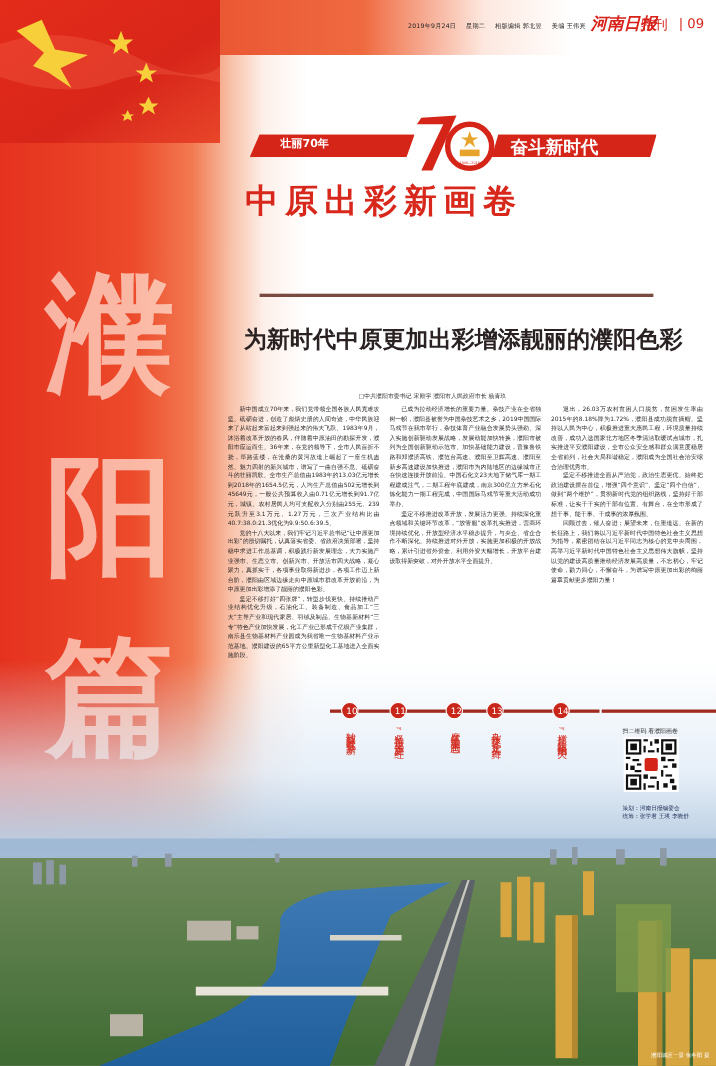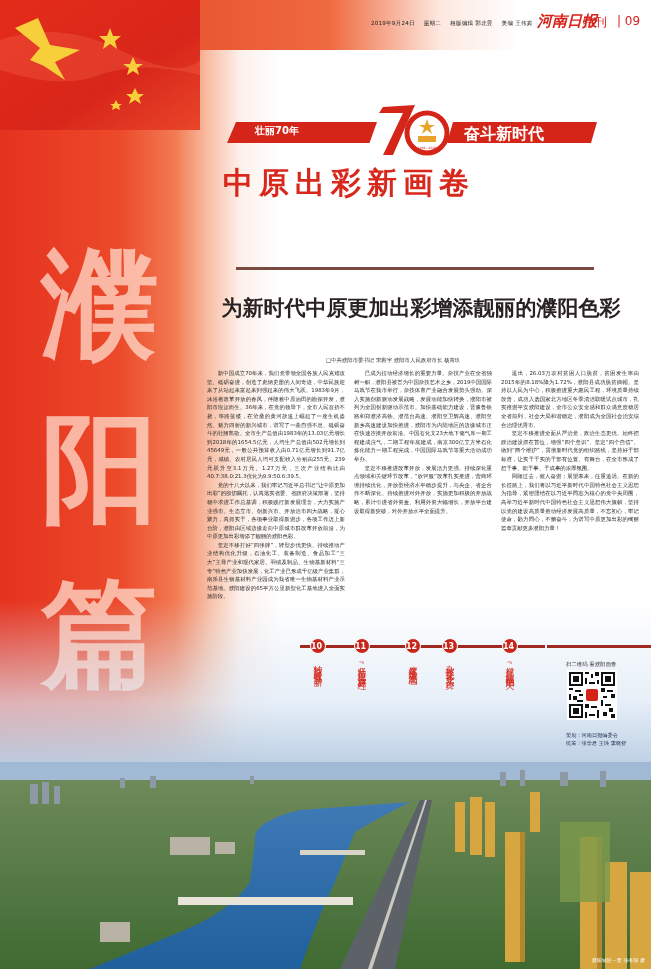--- a/index.html
+++ b/index.html
@@ -56,22 +56,22 @@
 
   
   .columns { position: absolute; left: 207px; top: 369px; width: 432px; height: 240px; display: flex; gap: 9px; }
   .col { flex: 1; font-size: 5.4px; line-height: 8.6px; color: #2e2a28; text-align: justify; overflow: hidden; }
   .col p { text-indent: 2em; }
 
   
   .timeline { position: absolute; left: 300px; top: 645px; width: 245px; height: 100px; }
   .tl-line { position: absolute; left: 0; top: 0; width: 245px; height: 3px; background: #a02a1f; }
   .tl-item { position: absolute; top: -7px; width: 16px; text-align: center; }
-  .tl-num { width: 16px; height: 16px; border-radius: 50%; background: #c8261b; color: #fff; font-size: 8px; font-weight: bold;
-    line-height: 16px; text-align: left; border: 1px solid #fff; }
+  .tl-num { width: 16px; height: 16px; border-radius: 50%; background: #c8261b; color: #fff; font-size: 8px; font-weight: normal;
+    line-height: 16px; text-align: right; border: 1px solid #fff; }
   .tl-text { margin-top: 4px; writing-mode: vertical-rl; color: #d42a1e; font-size: 9px; letter-spacing: 2px;
     margin-left: auto; margin-right: auto; width: 12px; line-height: 12px; }
 
   .qr-rule { position: absolute; left: 547px; top: 645px; width: 104px; height: 3px; background: #a02a1f; }
   .qr-cap { position: absolute; left: 566px; top: 661px; font-size: 5.4px; color: #333; white-space: nowrap; }
   .qr { position: absolute; left: 567px; top: 670px; width: 50px; height: 50px; background: #fff; }
   .credits { position: absolute; left: 566px; top: 731px; font-size: 5.2px; color: #1b2a52; line-height: 8px; white-space: nowrap; }
 
   
   .photo { position: absolute; left: 0; top: 762px; width: 651px; height: 207px; overflow: hidden; }

